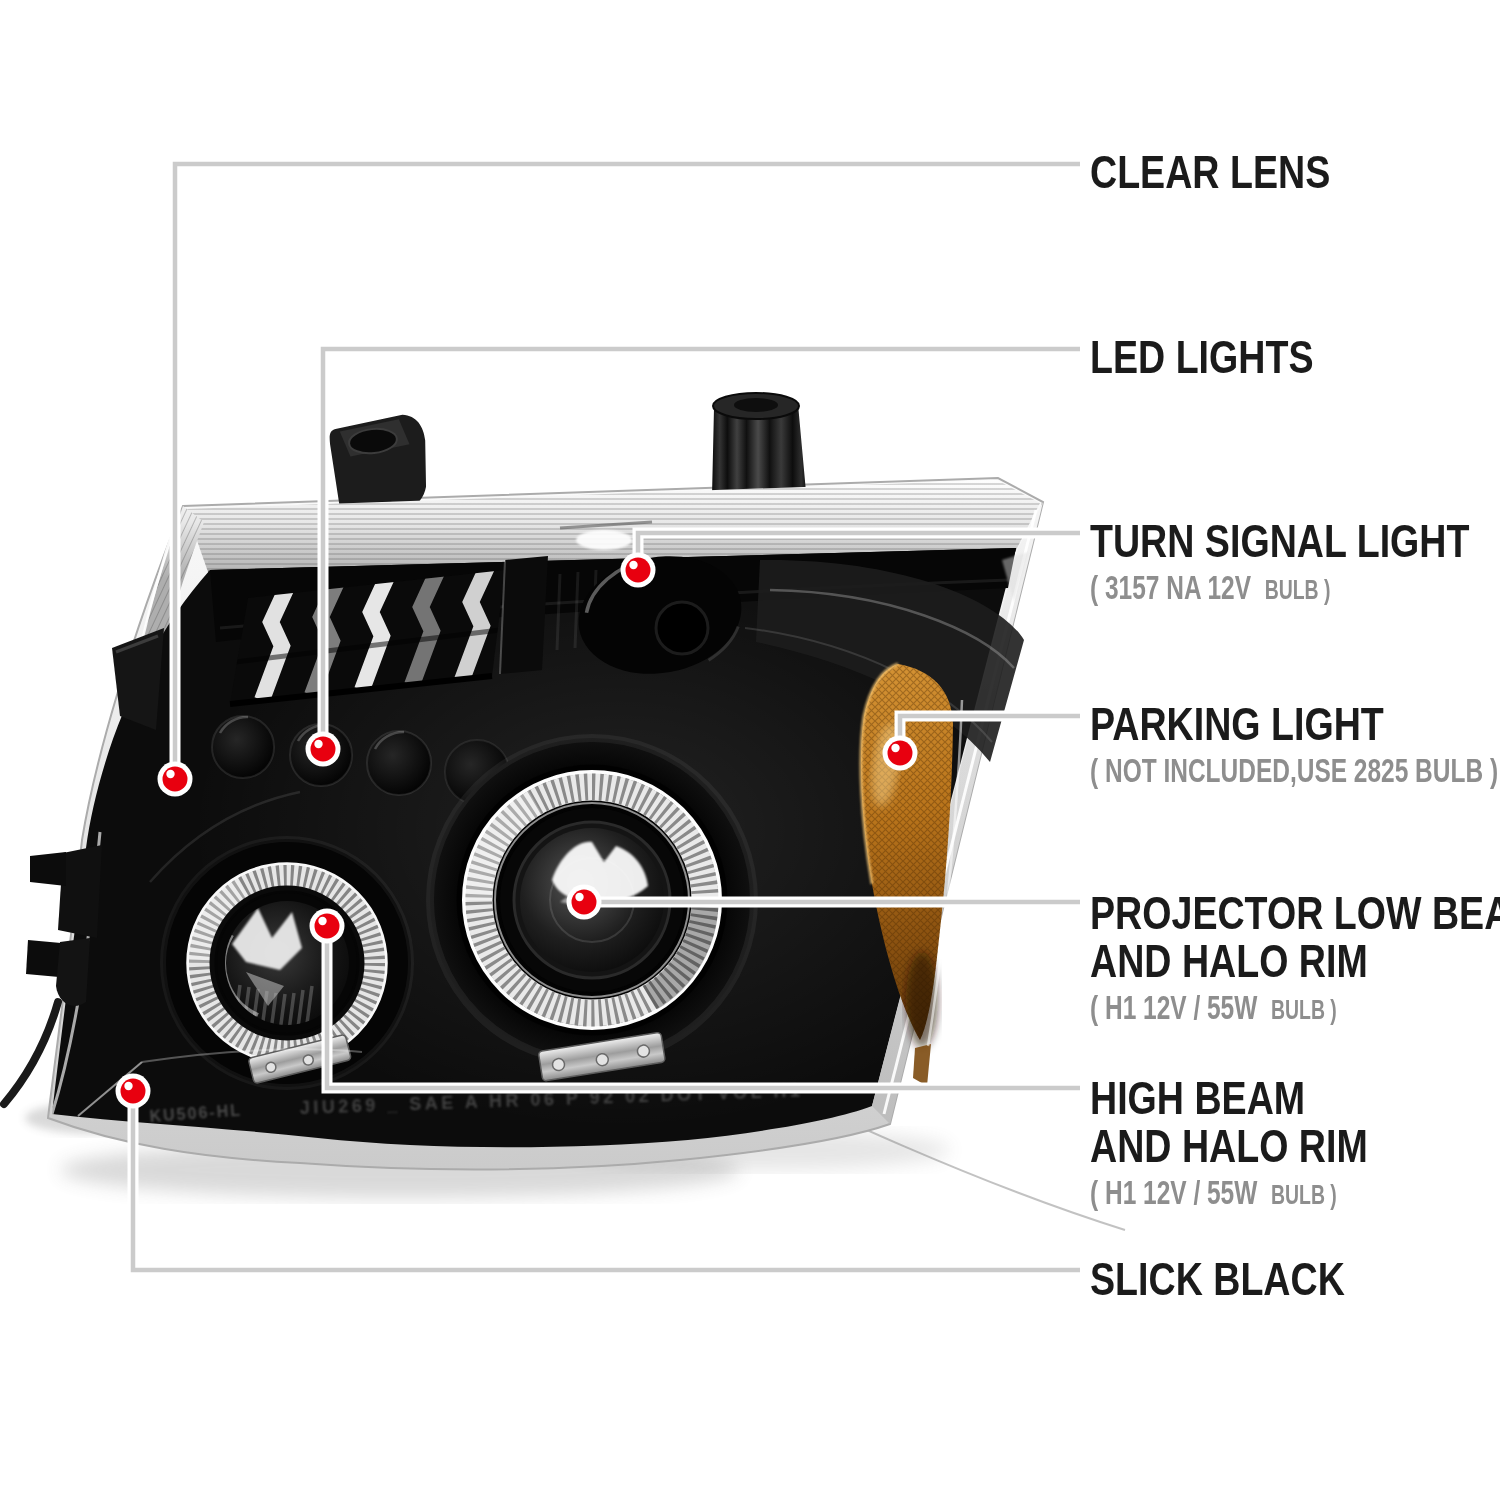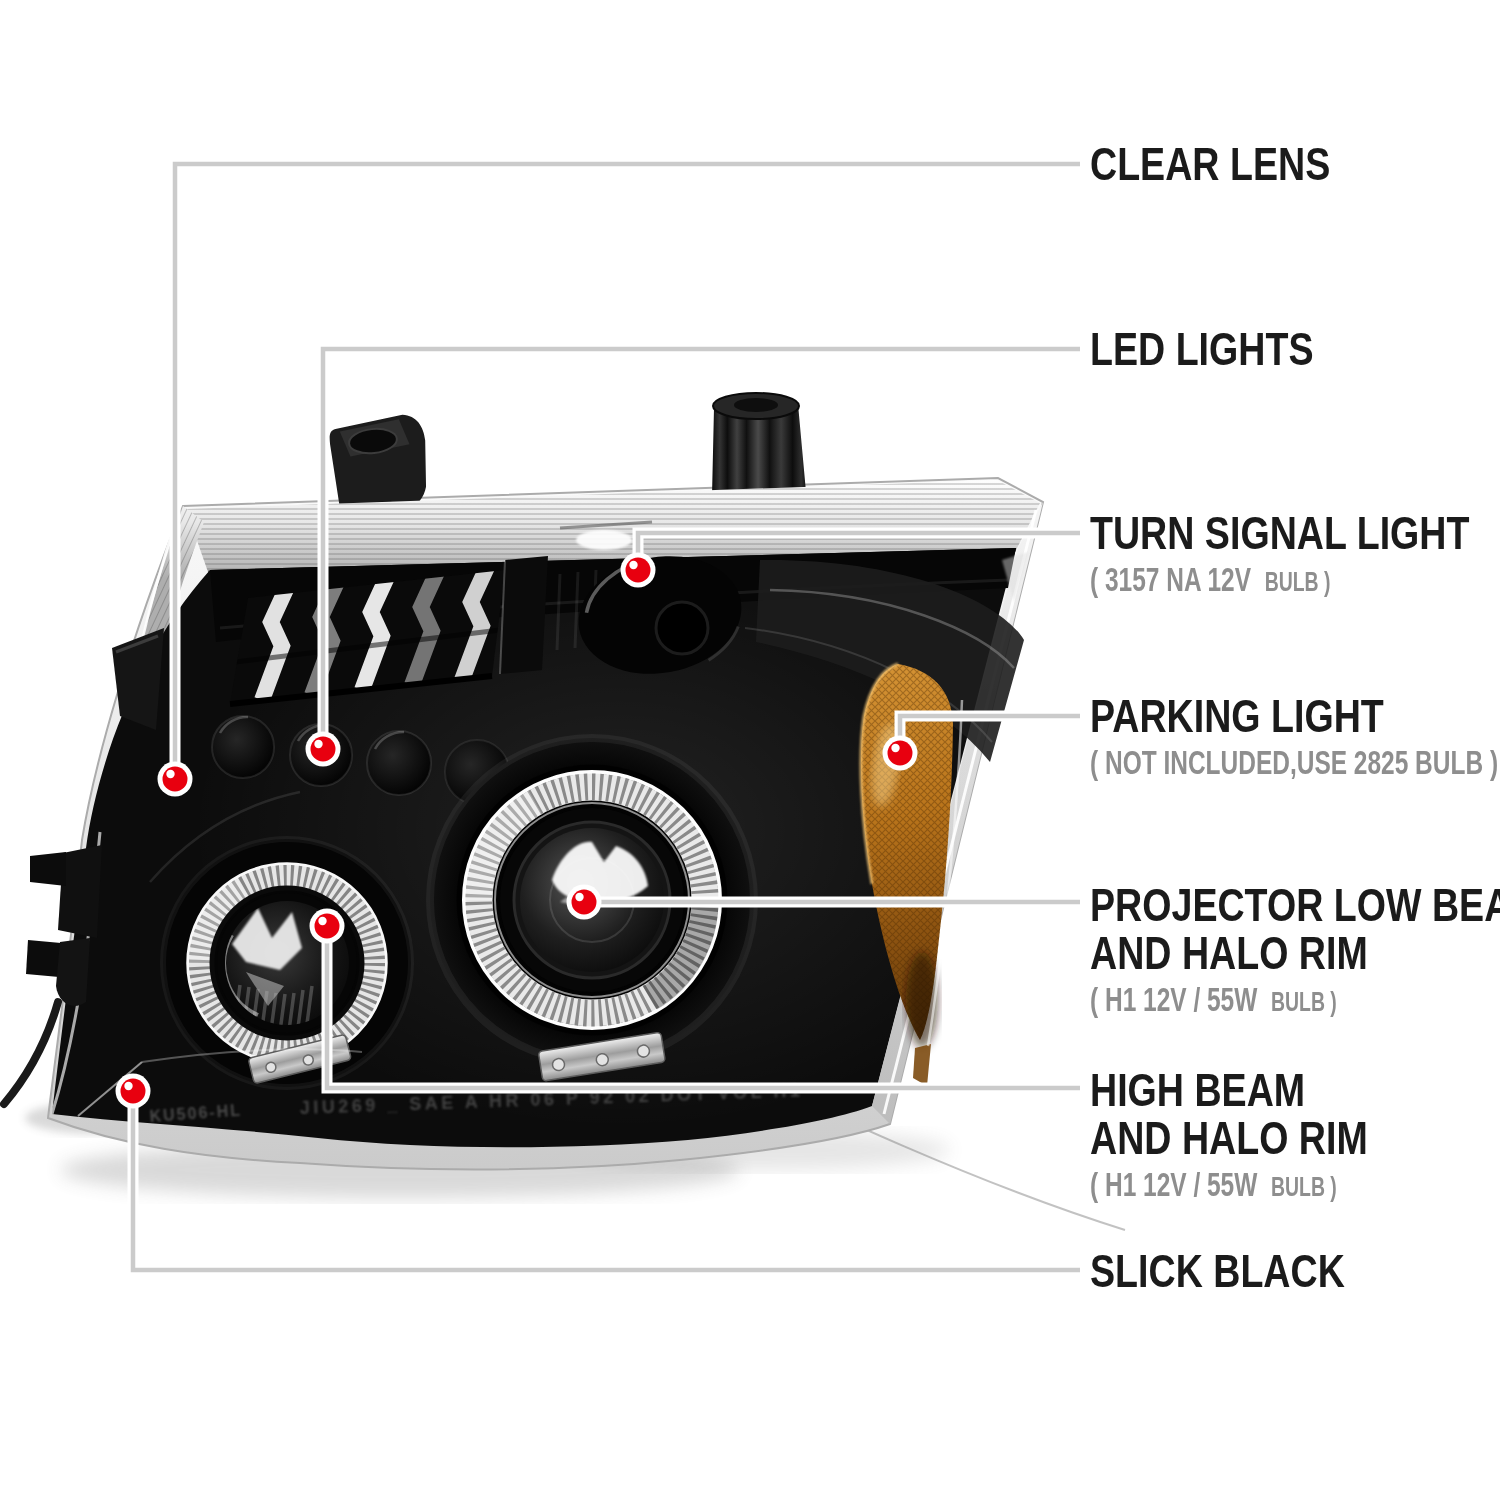--- a/index.html
+++ b/index.html
@@ -1,21 +1,21 @@
 <!DOCTYPE html>
 <html><head>
 <meta charset="utf-8">
 <style>
   html,body{margin:0;padding:0;background:#ffffff;}
   #stage{
     position:relative;width:1500px;height:1500px;background:#ffffff;overflow:hidden;
     font-family:"Liberation Sans", sans-serif;
   }
   #art{position:absolute;left:0;top:0;width:1500px;height:1500px;}
-  #labels{position:absolute;left:0;top:0;width:1500px;height:1358px;pointer-events:none;}
+  #labels{position:absolute;left:0;top:8px;width:1500px;height:1358px;pointer-events:none;}
   .callout{
     position:absolute;
     transform:scaleX(0.8);
     transform-origin:0 0;
     white-space:nowrap;
     color:#1b1b1b;
   }
   .c-line{
     font-size:47px;font-weight:700;line-height:48px;letter-spacing:0px;
   }

